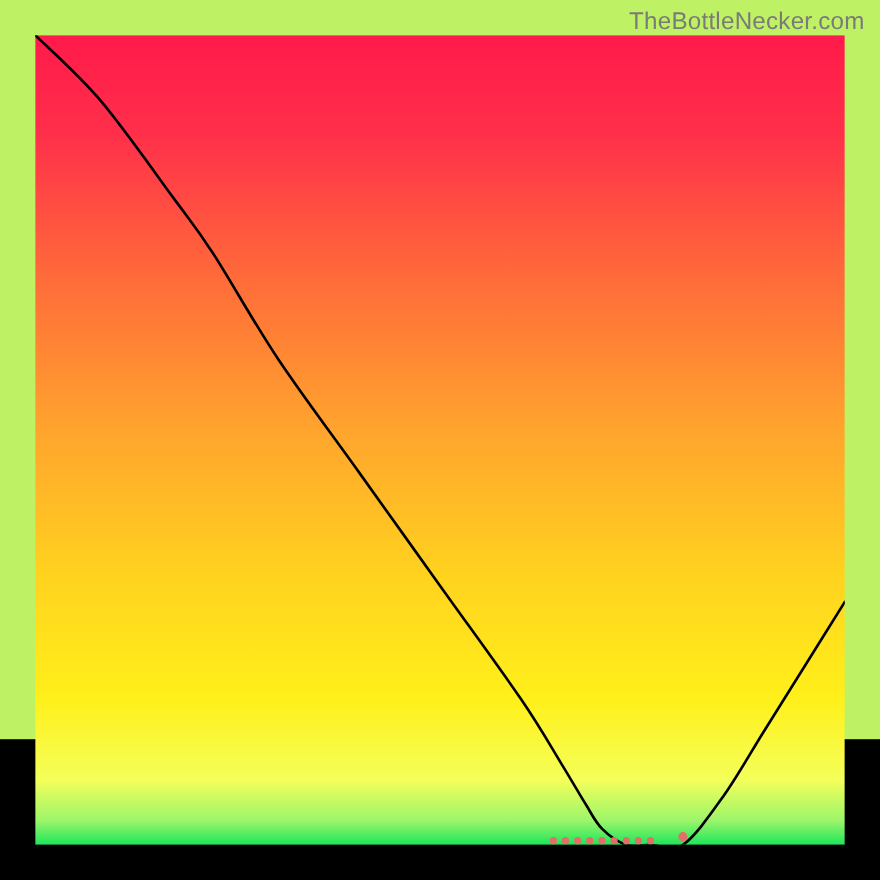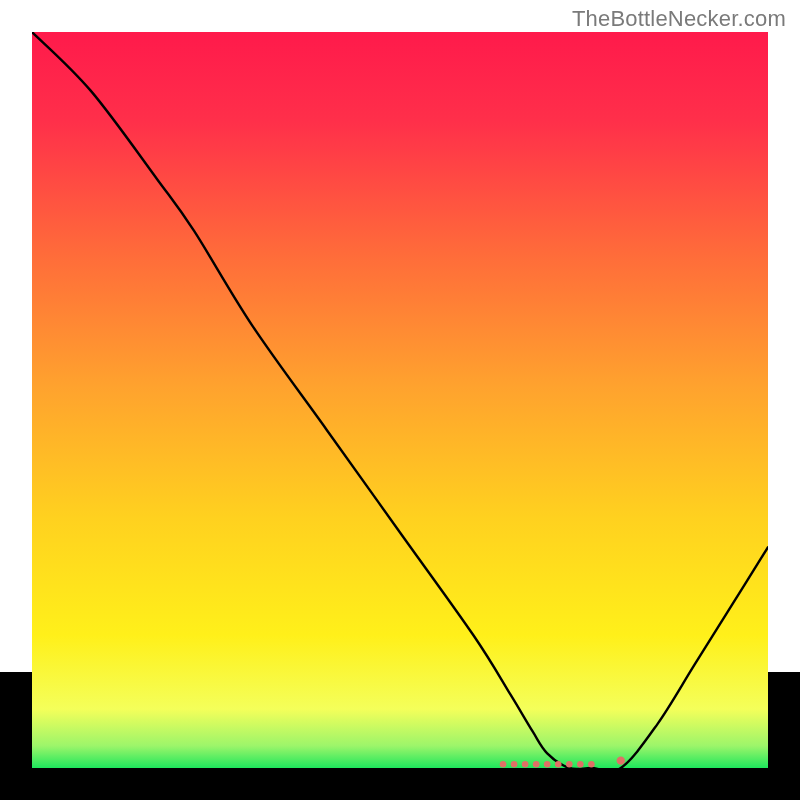--- a/index.html
+++ b/index.html
@@ -8,21 +8,21 @@
     width: 800px;
     height: 800px;
     background: #000;
     font-family: Arial, Helvetica, sans-serif;
     overflow: hidden;
   }
   .frame {
     position: relative;
     width: 800px;
     height: 672px;
-    background: #ffffff;
+    background: #bef264;
   }
   .attribution {
     position: absolute;
     top: 6px;
     right: 14px;
     color: #7a7a7a;
     font-size: 22px;
     font-weight: 500;
     letter-spacing: 0.2px;
   }

